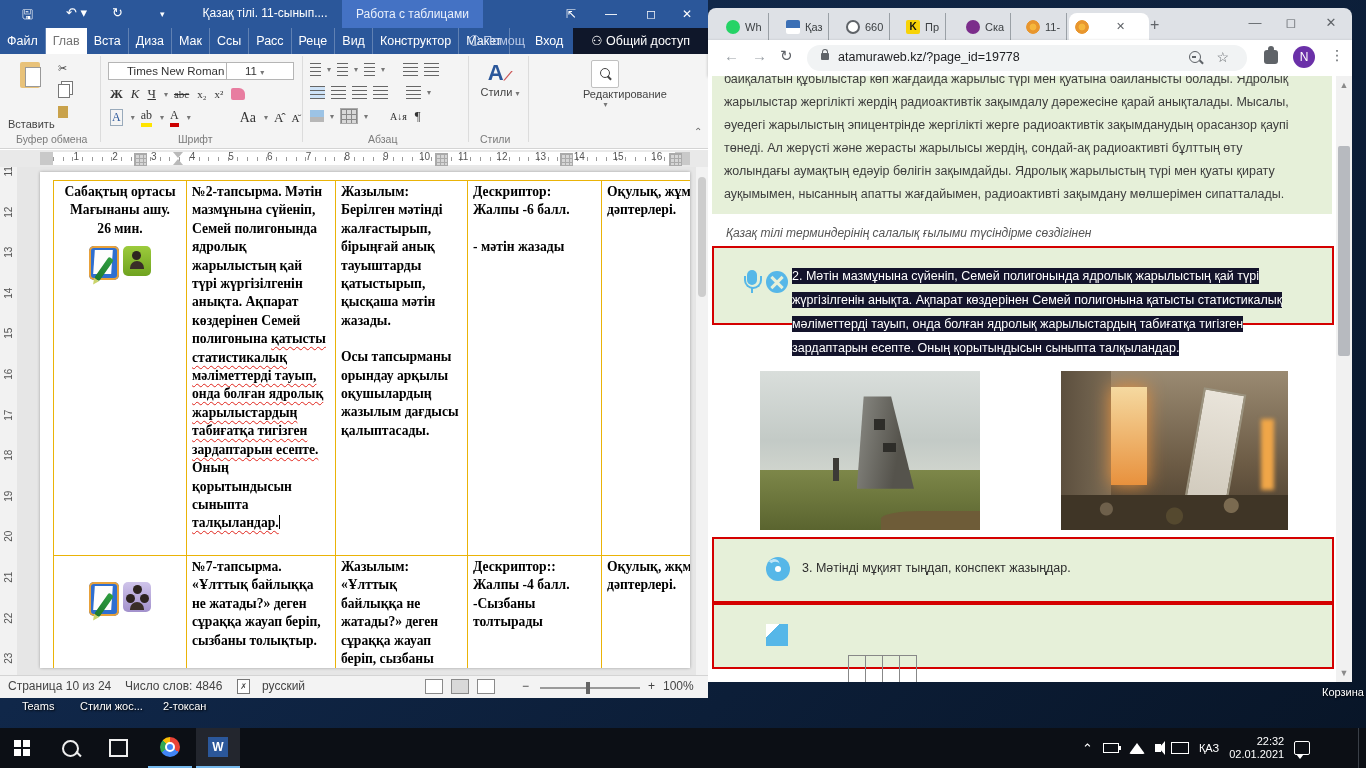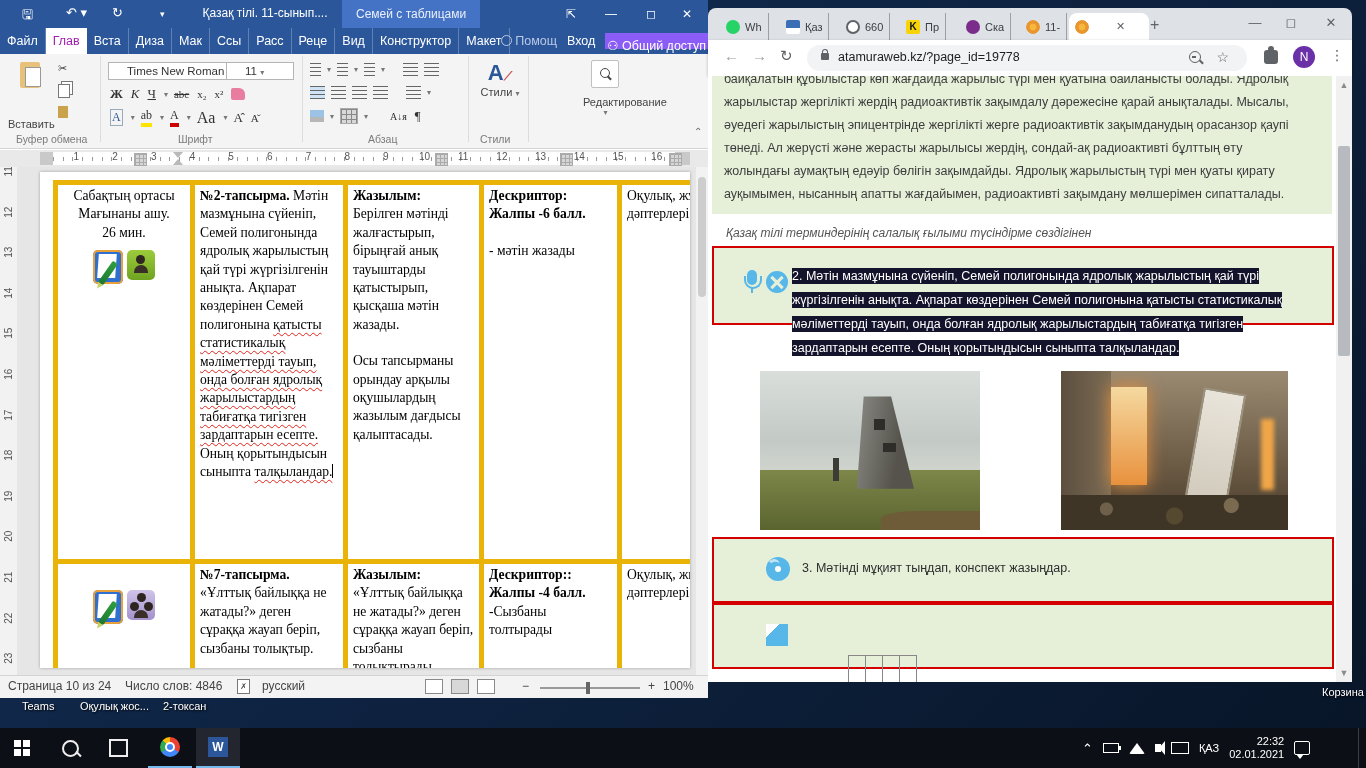--- a/index.html
+++ b/index.html
@@ -8,25 +8,25 @@
   .abs{position:absolute;}
   
   #word{left:0;top:0;width:708px;height:697px;background:#fff;}
   .w-titlebar{left:0;top:0;width:100%;height:28px;background:#2b579a;color:#fff;font-size:12px;}
   .w-title{top:6px;left:190px;width:150px;text-align:center;white-space:nowrap;}
   .w-ctx{top:0;left:342px;height:28px;line-height:28px;padding:0 14px;background:#4472c4;color:#eaf0fb;font-size:12px;}
   .qat-ic{top:5px;color:#fff;font-size:13px;}
   .w-winbtn{top:0;width:34px;height:28px;text-align:center;line-height:28px;color:#fff;font-size:12px;}
   .w-tabs{left:0;top:28px;width:100%;height:26px;background:#2b579a;color:#fff;font-size:12.5px;display:flex;align-items:stretch;}
   .w-tabs span{padding:0 7px;line-height:26px;border-right:1px solid rgba(255,255,255,.25);white-space:nowrap;}
-  .w-tabs span.active{background:#fff;color:#a21caf;border-right:none;text-align:right;}
+  .w-tabs span.active{background:#fff;color:#737373;border-right:none;text-align:right;}
   .w-tabs-right{top:28px;right:0;height:26px;color:#fff;font-size:12.5px;display:flex;align-items:center;}
   .w-help{color:#b9c8e6;margin-right:10px;}
   .bulb{display:inline-block;width:9px;height:9px;border-radius:50%;border:1.5px solid #b9c8e6;vertical-align:-1px;margin-right:3px;}
-  .w-share{background:#8b5cf6;height:16px;line-height:26px;padding:0 2px;}
+  .w-share{background:#0f172a;height:26px;line-height:26px;padding:0 18px;}
   .ribbon{left:0;top:54px;width:100%;height:94px;background:#f4f4f4;border-bottom:1px solid #d4d4d4;font-size:11px;color:#444;}
   .rb-div{top:2px;width:1px;height:86px;background:#dcdcdc;}
   .grp-label{bottom:3px;font-size:10.5px;color:#7a7a7a;white-space:nowrap;}
   .paste-big{left:8px;top:6px;width:44px;height:66px;text-align:center;}
   .clipboard{left:12px;top:2px;width:20px;height:26px;background:#e8c27a;border:1px solid #b99css;border-radius:2px;}
   .clip-page{left:17px;top:7px;width:14px;height:18px;background:#fff;border:1px solid #999;}
   .fontbox{top:8px;height:16px;background:#fff;border:1px solid #b5b5b5;font-size:11.5px;line-height:16px;padding:0 18px;white-space:nowrap;color:#333;}
   .chip{display:inline-block;margin-right:2px;font-family:"Liberation Serif",serif;font-size:13px;color:#333;}
   .caret{color:#777;font-size:8px;}
   .mini{display:inline-block;width:15px;height:13px;background:
@@ -52,21 +52,21 @@
   .ind-mark2{top:9px;left:173px;width:0;height:0;border-left:5px solid transparent;border-right:5px solid transparent;border-bottom:6px solid #b9b9b9;}
   .tabsel{left:0;top:150px;width:17px;height:17px;background:#f4f4f4;border:1px solid #cfcfcf;font-size:10px;color:#666;text-align:center;line-height:15px;}
   
   .docarea{left:0;top:167px;width:708px;height:508px;background:#e6e6e6;overflow:hidden;}
   .vruler{left:0;top:0;width:17px;height:100%;background:#f2f2f2;}
   .vnum{left:0;top:-16px;width:17px;display:flex;flex-direction:column;}
   .vnum span{height:40.6px;display:flex;align-items:center;justify-content:center;font-size:10px;color:#555;transform:rotate(-90deg);}
   .page-doc{left:40px;top:5px;width:650px;height:496px;background:#fff;box-shadow:0 0 3px rgba(0,0,0,.3);overflow:hidden;}
   .wtable{position:absolute;left:13px;top:8px;width:622px;border-collapse:collapse;table-layout:fixed;
           font-family:"Liberation Serif",serif;font-size:13.6px;color:#000;line-height:18.4px;}
-  .wtable td{border:5px solid #eab308;vertical-align:top;padding:2px 5px;}
+  .wtable td{border:1px solid #eab308;vertical-align:top;padding:2px 5px;font-weight:bold;}
   .wtable .c1{width:122px;text-align:center;}
   .wtable .c2{width:138px;}
   .wtable .c3{width:121px;}
   .wtable .c4{width:123px;}
   .wtable .c5{width:108px;}
   .misspell{text-decoration:underline;text-decoration-style:wavy;text-decoration-color:#e0241b;text-decoration-thickness:1px;text-underline-offset:2.5px;}
   .cursorbar{display:inline-block;width:1px;height:14px;background:#000;vertical-align:-2px;}
   .icpair{display:flex;gap:4px;justify-content:center;margin-top:8px;}
   .pad-ic{width:30px;height:34px;background:#2f6fd0;border-radius:5px;position:relative;box-shadow:inset 0 0 0 2px #e8a13a;}
   .pad-page{position:absolute;left:5px;top:4px;width:18px;height:24px;background:#fdfdfd;transform:skewX(-4deg);}
@@ -189,21 +189,21 @@
 <body>
 
 <div id="word" class="abs">
 
   <div class="abs w-titlebar">
     <span class="abs qat-ic" style="left:22px;">🖫</span>
     <span class="abs qat-ic" style="left:66px;">↶ ▾</span>
     <span class="abs qat-ic" style="left:112px;">↻</span>
     <span class="abs qat-ic" style="left:160px;font-size:9px;top:9px;">▾</span>
     <div class="abs w-title">Қазақ тілі. 11-сынып....</div>
-    <div class="abs w-ctx">Семей с таблицами</div>
+    <div class="abs w-ctx">Работа с таблицами</div>
     <div class="abs w-winbtn" style="right:120px;">⇱</div>
     <div class="abs w-winbtn" style="right:80px;">—</div>
     <div class="abs w-winbtn" style="right:40px;">◻</div>
     <div class="abs w-winbtn" style="right:4px;">✕</div>
   </div>
 
   <div class="w-tabs abs">
       <span>Файл</span>
       <span class="active">Глав</span>
       <span>Вста</span>
@@ -245,21 +245,21 @@
       <span class="chip" style="font-size:11px;">x²</span>
       <span style="width:14px;height:12px;background:#e87da0;border-radius:2px 6px 2px 2px;"></span>
     </div>
     <div class="abs btnrow" style="left:110px;top:54px;">
       <span class="chip" style="color:#2b579a;border:1px solid #9ab;padding:0 1px;font-size:12px;">A</span>
         <span class="caret">▾</span>
       <span class="chip" style="border-bottom:4px solid #ffe400;font-size:12px;">ab</span>
         <span class="caret">▾</span>
       <span class="chip" style="border-bottom:4px solid #c00;font-size:12px;">А</span>
         <span class="caret">▾</span>
-      <span class="chip" style="font-size:16px;">Aa</span>
+      <span class="chip" style="font-size:14px;margin-left:43px;">Aa</span>
         <span class="caret">▾</span>
       <span class="chip" style="font-size:13px;">А̂</span>
       <span class="chip" style="font-size:11px;">А̌</span>
     </div>
     <div class="abs rb-div" style="left:302px;"></div>
 
     <div class="abs btnrow" style="left:310px;top:9px;">
       <span class="mini sm"></span>
         <span class="caret">▾</span>
       <span class="mini sm"></span>
@@ -291,21 +291,21 @@
     <div class="abs rb-div" style="left:468px;"></div>
 
     <div class="abs" style="left:478px;top:6px;text-align:center;width:44px;">
       <div class="bigA">А<span style="font-size:12px;color:#c55;">⟋</span></div>
       <div><span>Стили</span> <span class="caret">▾</span></div>
     </div>
     <div class="abs rb-div" style="left:528px;"></div>
 
     <div class="abs" style="left:544px;top:6px;text-align:center;">
       <div class="searchbox" style="margin:0 auto;"><span class="lens"></span></div>
-      <div style="margin-top:8px;padding-left:39px;">Редактирование</div>
+      <div style="padding-left:39px;">Редактирование</div>
       <div class="caret">▾</div>
     </div>
     <span class="abs collapse" style="left:694px;top:72px;">⌃</span>
 
     <div class="abs grp-label" style="left:16px;">Буфер обмена</div>
     <div class="abs grp-label" style="left:178px;">Шрифт</div>
     <div class="abs grp-label" style="left:368px;">Абзац</div>
     <div class="abs grp-label" style="left:480px;">Стили</div>
   </div>
 
@@ -558,21 +558,21 @@
 
     <div class="abs c-scroll">
       <div class="abs arrow" style="top:4px;">▲</div>
       <div class="abs c-thumb"></div>
       <div class="abs arrow" style="bottom:4px;">▼</div>
     </div>
   </div>
 </div>
 
 <div class="abs desk-label" style="left:22px;top:700px;">Teams</div>
-<div class="abs desk-label" style="left:80px;top:700px;">Оқулық жос...</div>
+<div class="abs desk-label" style="left:80px;top:700px;">Стили жос...</div>
 <div class="abs desk-label" style="left:163px;top:700px;">2-токсан</div>
 <div class="abs desk-label" style="left:1297px;top:686px;margin-left:25px;">Корзина</div>
 
 <div id="taskbar" class="abs">
   <div class="abs tb-ic" style="left:0;">
       <span class="winlogo"></span>
     </div>
   <div class="abs tb-ic" style="left:48px;">
       <span class="searchlogo"></span>
     </div>

